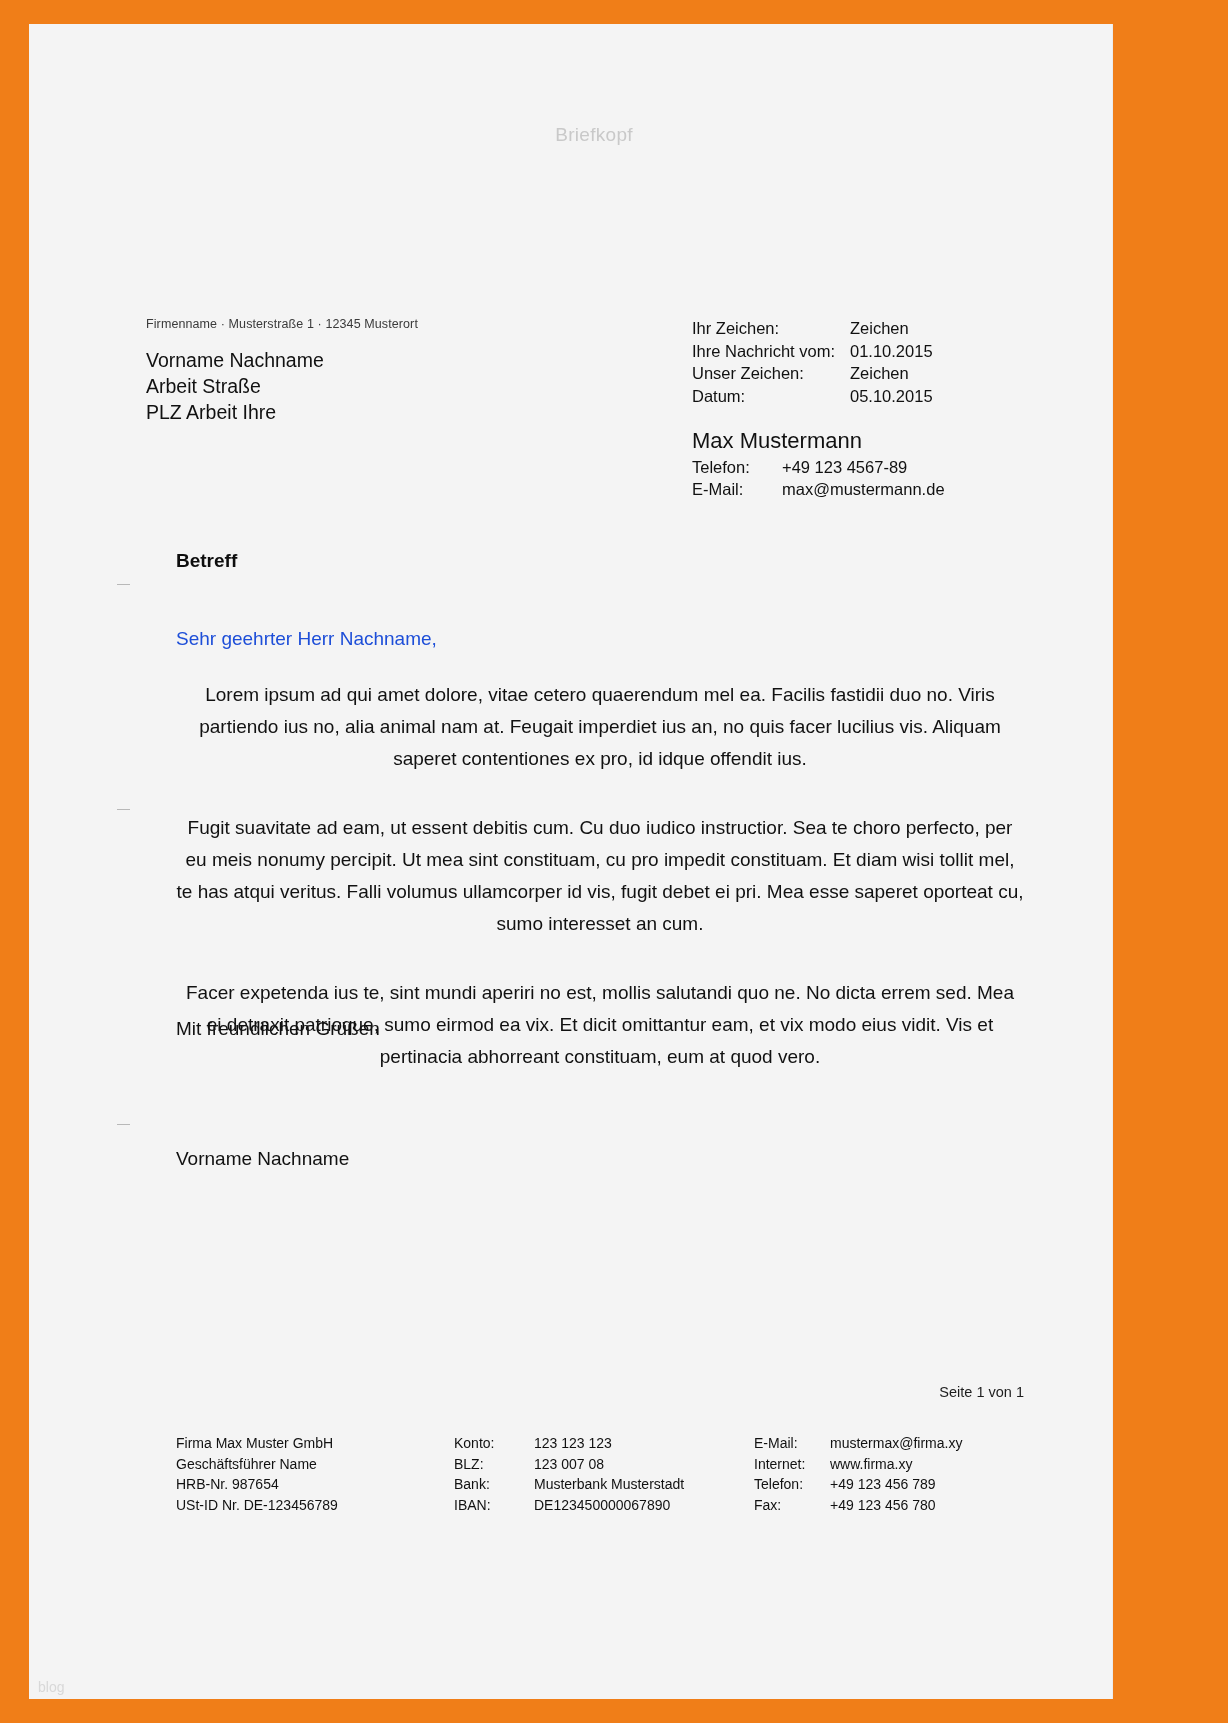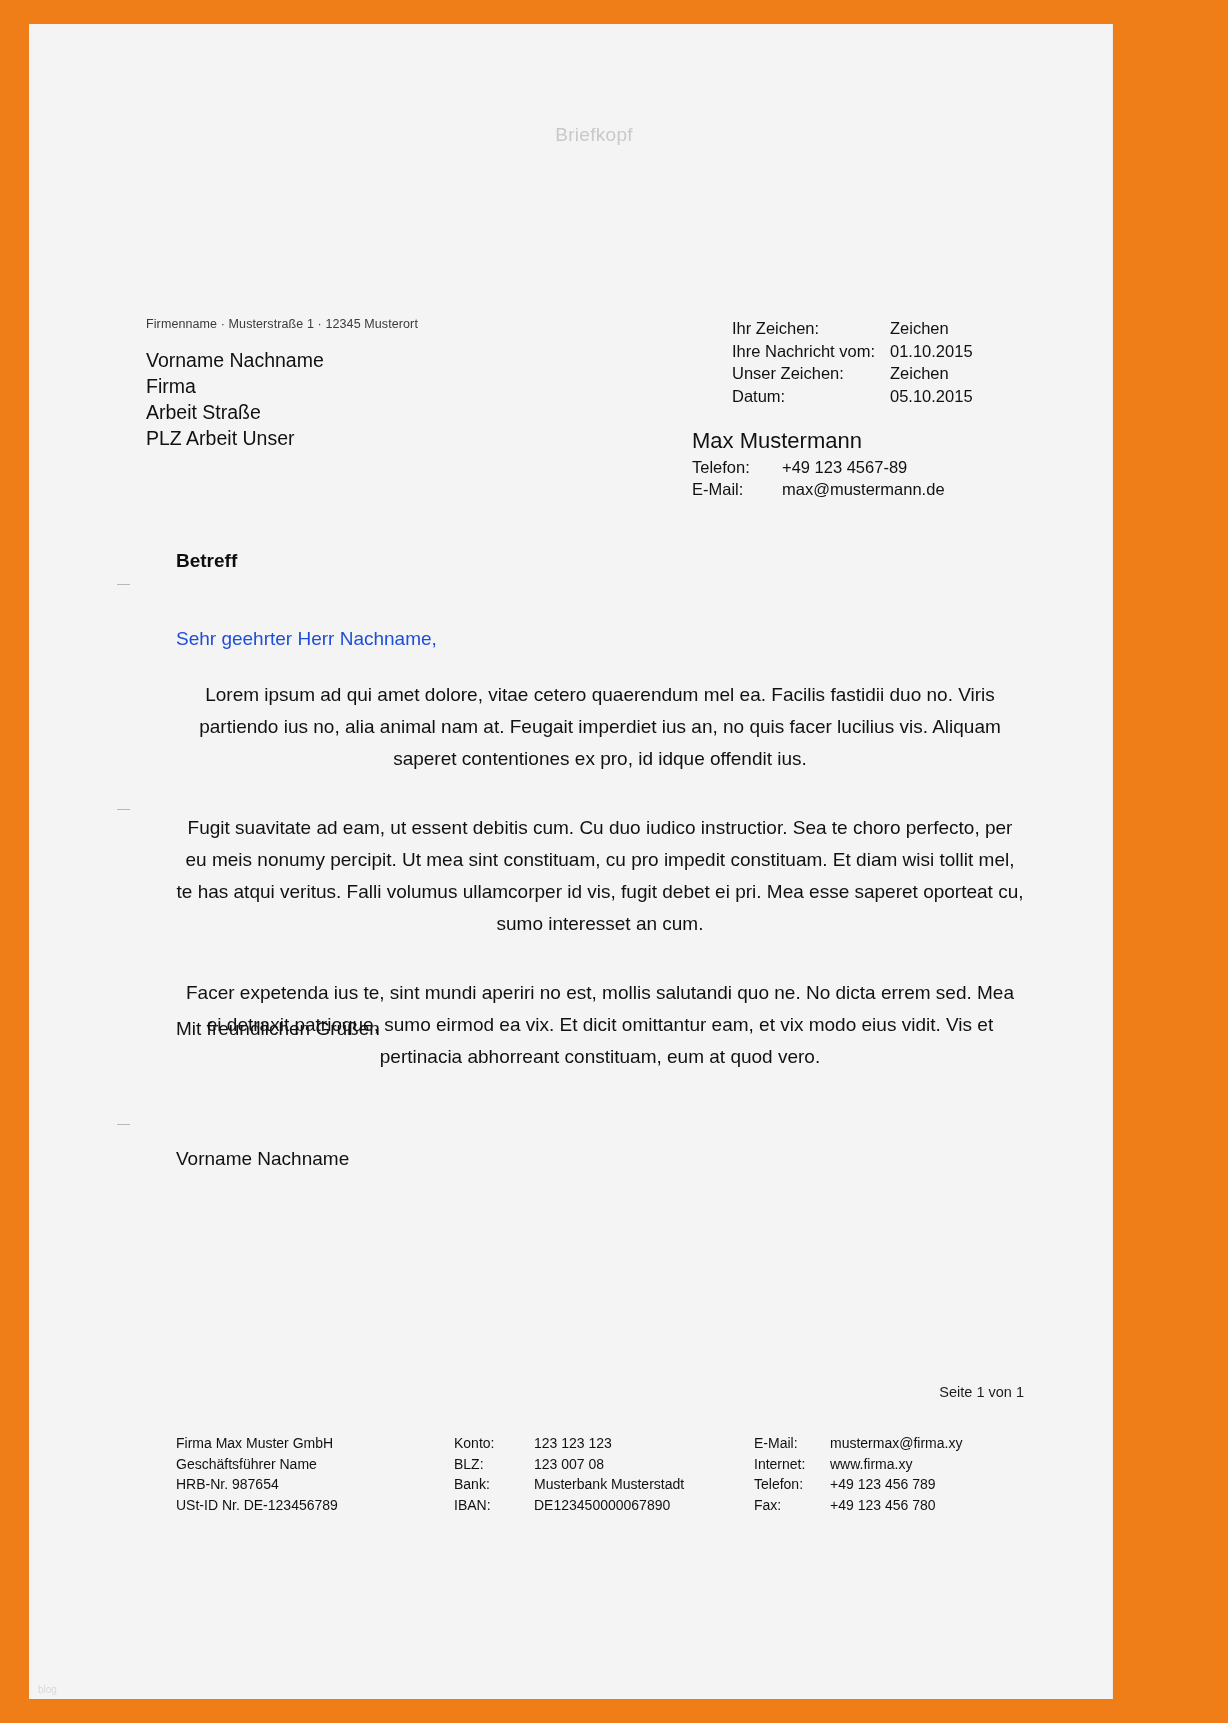--- a/index.html
+++ b/index.html
@@ -90,21 +90,20 @@
     left: 663px;
     top: 293px;
     width: 360px;
   }
   .ref-row {
     display: flex;
     font-size: 16.5px;
     color: #111;
     line-height: 22.5px;
     white-space: nowrap;
-    margin-left: 40px;
   }
   .ref-label { width: 158px; flex: 0 0 158px; }
   .ref-value { flex: 1 1 auto; }
 
   #contact-block {
     position: absolute;
     left: 663px;
     top: 406px;
     width: 360px;
   }
@@ -212,40 +211,39 @@
   .foot-row { display: flex; }
   .foot-key   { width: 80px; flex: 0 0 80px; }
   .foot-val   { flex: 1 1 auto; }
   .foot-key-c { width: 76px; flex: 0 0 76px; }
 
   
   #scan-watermark {
     position: absolute;
     left: 38px;
     bottom: 28px;
-    font-size: 10px;
+    font-size: 14px;
     color: #d8d8d8;
     margin-top: 32px;
   }
 </style>
 </head>
 <body>
 
 <div id="scan-frame">
   <div id="page-sheet">
     <div class="letter">
 
       <div id="briefkopf">Briefkopf</div>
 
       <div id="address-block">
         <div id="sender-line">Firmenname · Musterstraße 1 · 12345 Musterort</div>
         <div class="addr-line">Vorname Nachname</div>
-        <div class="addr-line">Firma</div>
         <div class="addr-line">Arbeit Straße</div>
-        <div class="addr-line">PLZ Arbeit Unser</div>
+        <div class="addr-line">PLZ Arbeit Ihre</div>
       </div>
 
       <div id="reference-block">
         <div class="ref-row">
           <span class="ref-label">Ihr Zeichen:</span>
           <span class="ref-value">Zeichen</span>
         </div>
         <div class="ref-row">
           <span class="ref-label">Ihre Nachricht vom:</span>
           <span class="ref-value">01.10.2015</span>

